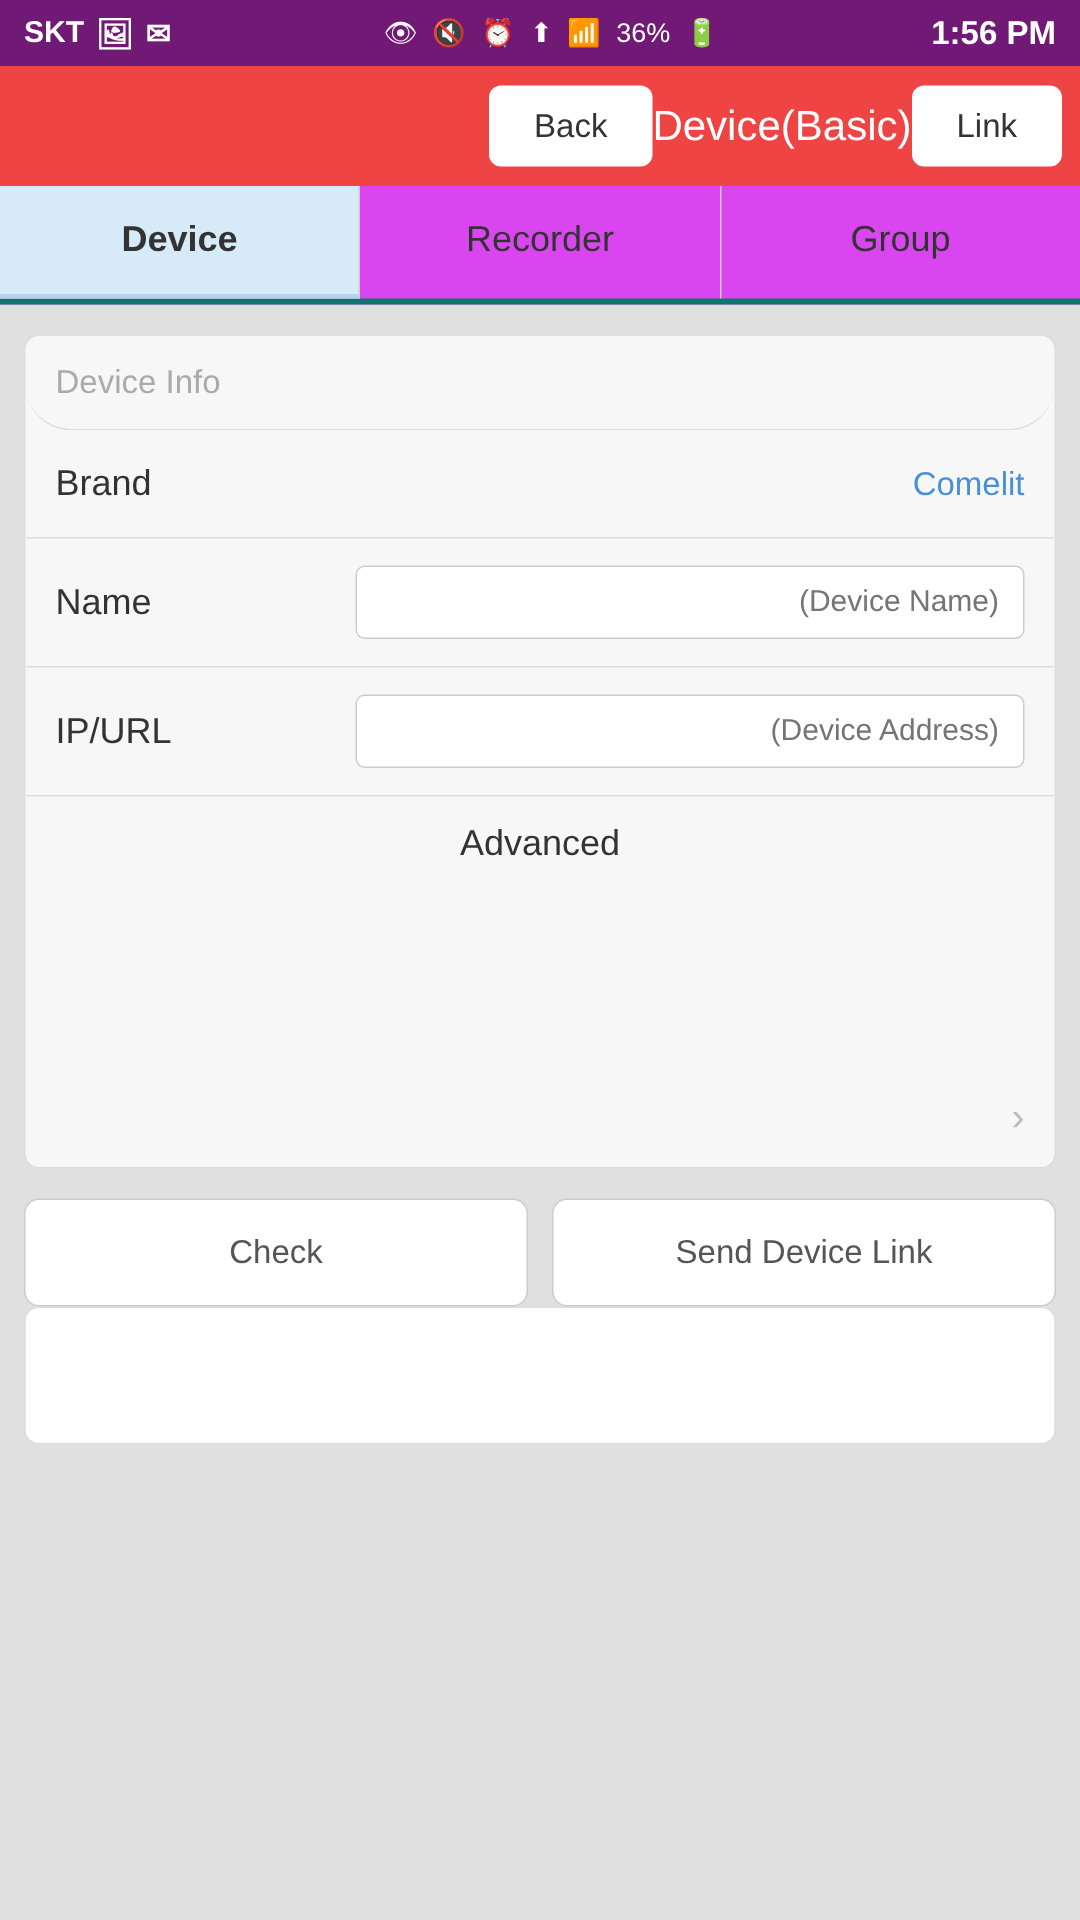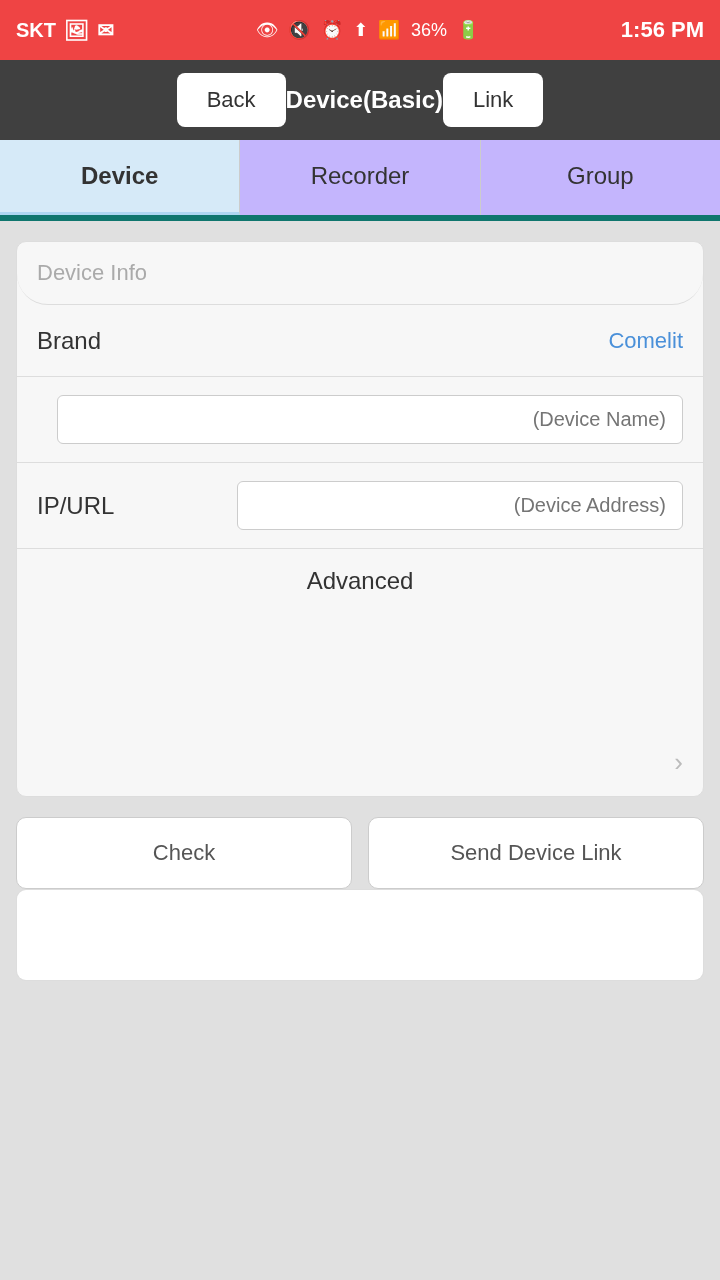--- a/index.html
+++ b/index.html
@@ -7,23 +7,23 @@
     body {
       width: 720px;
       min-height: 1280px;
       background: #e0e0e0;
       font-family: 'Arial', sans-serif;
       overflow-x: hidden;
     }
 
     
     .status-bar {
-      background: #ef4444;
+      background: #701a75;
       color: #fff;
-      height: 60px;
+      height: 44px;
       display: flex;
       align-items: center;
       justify-content: space-between;
       padding: 0 16px;
       font-size: 22px;
     }
     .status-left {
       display: flex;
       align-items: center;
       gap: 8px;
@@ -36,47 +36,47 @@
       gap: 10px;
       font-size: 18px;
     }
     .status-right {
       font-size: 22px;
       font-weight: bold;
     }
 
     
     .nav-bar {
-      background: #404040;
+      background: #ef4444;
       height: 80px;
       display: flex;
       align-items: center;
-      justify-content: center;
+      justify-content: flex-end;
       padding: 0 12px;
     }
     .nav-btn {
       background: #fff;
       border: none;
       border-radius: 8px;
       padding: 14px 30px;
       font-size: 22px;
       color: #333;
       cursor: pointer;
     }
     .nav-title {
       color: #fff;
-      font-size: 24px;
-      font-weight: bold;
+      font-size: 28px;
+      font-weight: normal;
     }
 
     
     .tabs {
       display: flex;
-      background: #c4b5fd;
-      border-bottom: 6px solid #0f766e;
+      background: #d946ef;
+      border-bottom: 4px solid #0f766e;
     }
     .tab {
       flex: 1;
       text-align: center;
       padding: 22px 10px;
       font-size: 24px;
       color: #333;
       cursor: pointer;
       border-right: 1px solid #ccc;
     }
@@ -210,20 +210,21 @@
 
   <div class="card">
     <div class="card-header">Device Info</div>
 
     <div class="row">
       <span class="row-label">Brand</span>
       <span class="row-value">Comelit</span>
     </div>
 
     <div class="row">
+      <span class="row-label">Name</span>
       <input class="row-input" type="text" placeholder="(Device Name)" style="">
     </div>
 
     <div class="row">
       <span class="row-label">IP/URL</span>
       <input class="row-input" type="text" placeholder="(Device Address)" style="">
     </div>
 
     <div class="row" style="cursor:pointer;flex-direction:column;">
       <span class="row-label">Advanced</span>

